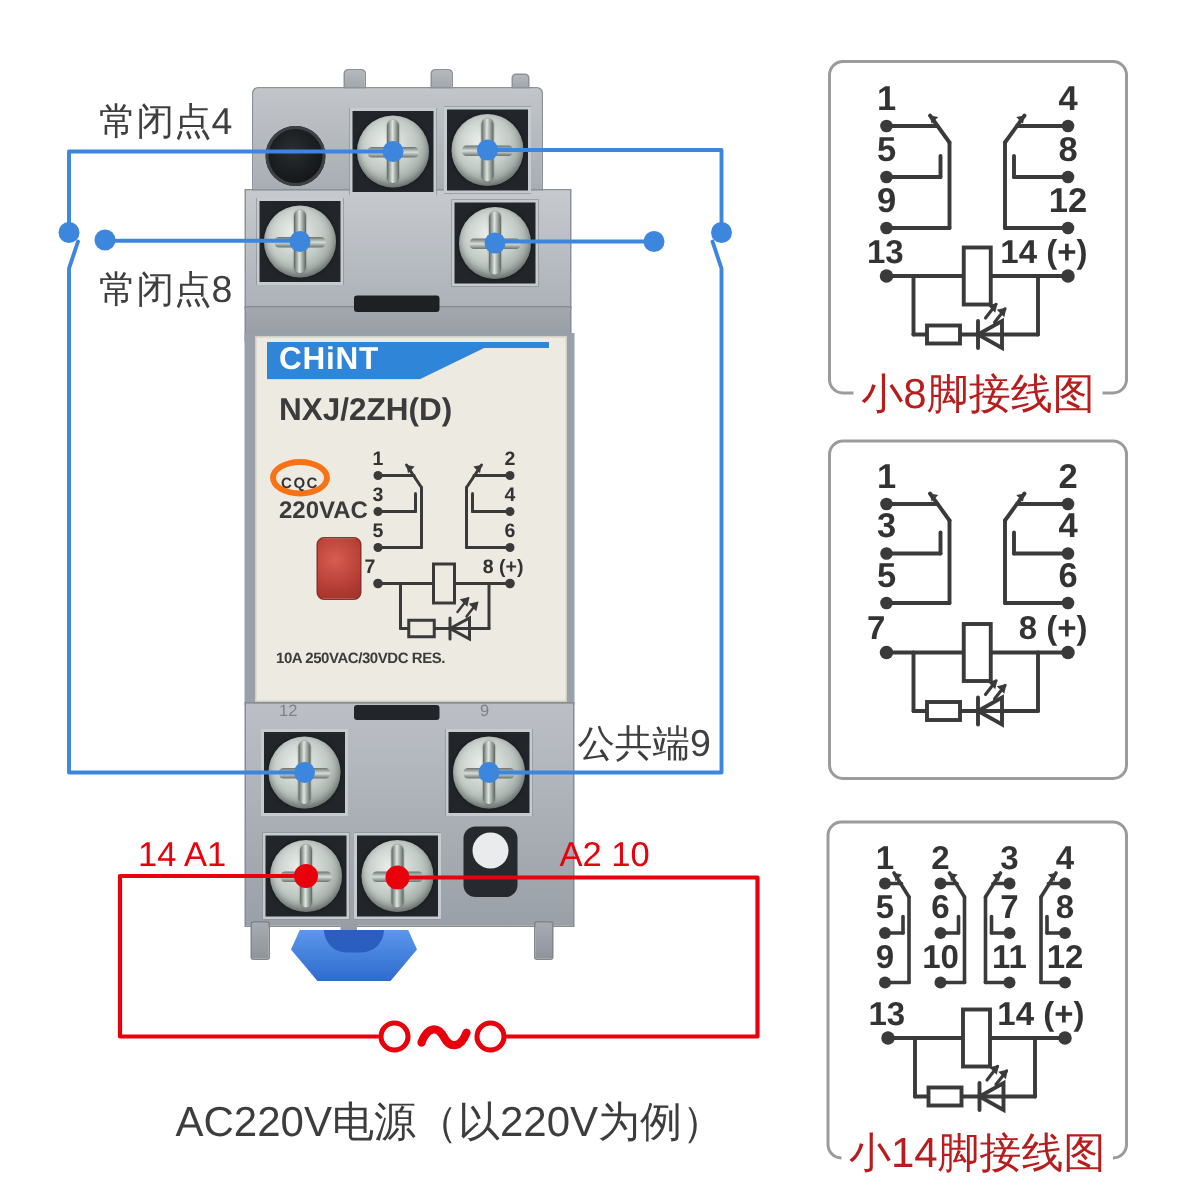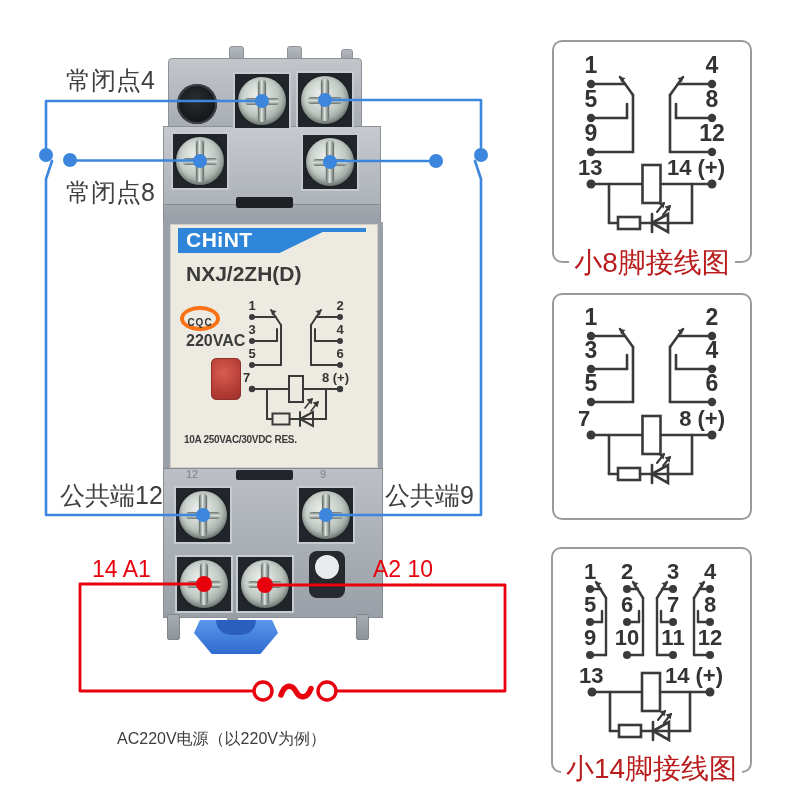--- a/index.html
+++ b/index.html
@@ -357,19 +357,18 @@
         <line x1="311" y1="411" x2="318" y2="402" stroke="#3a3a3a" stroke-width="1.6" stroke-linecap="round"></line>
         <polygon points="319,401 312.5,402.5 317.5,407.5" fill="#3a3a3a"></polygon>
       </g>
   </svg>
 
   <div class="diag-title-wrap" style="left:552px;top:244px;width:200px;"><span class="diag-title">小8脚接线图</span></div>
   <div class="diag-title-wrap" style="left:551px;top:750px;width:201px;"><span class="diag-title">小14脚接线图</span></div>
 
   <div class="cn" style="left:66px;top:64px;text-align:center;">常闭点4</div>
   <div class="cn" style="left:66px;top:176px;">常闭点8</div>
-  <div class="cn" style="left:60px;top:479px;">公共端12</div>
   <div class="cn" style="left:385px;top:479px;">公共端9</div>
   <div class="red-lab" style="left:92px;top:556px;">14 A1</div>
   <div class="red-lab" style="left:373px;top:556px;">A2 10</div>
-  <div class="cn" style="left:117px;top:729px;font-size:16px;color:#3d3d3d;">AC220V电源（以220V为例）</div>
+  <div class="cn" style="left:117px;top:729px;font-size:28px;color:#3d3d3d;">AC220V电源（以220V为例）</div>
 
 </div>
 
 </body></html>

